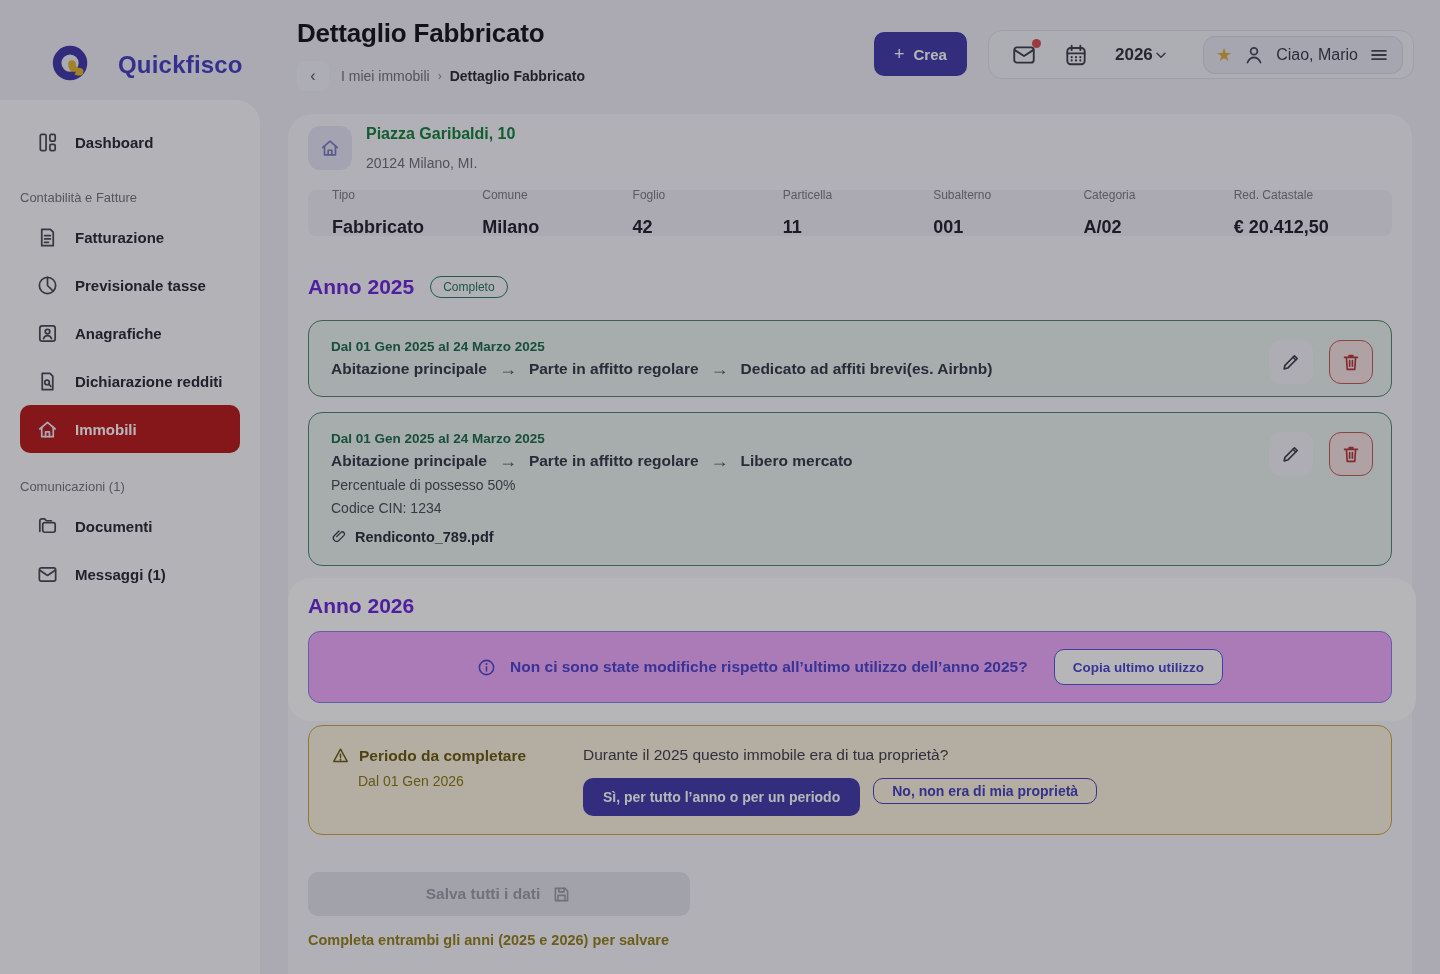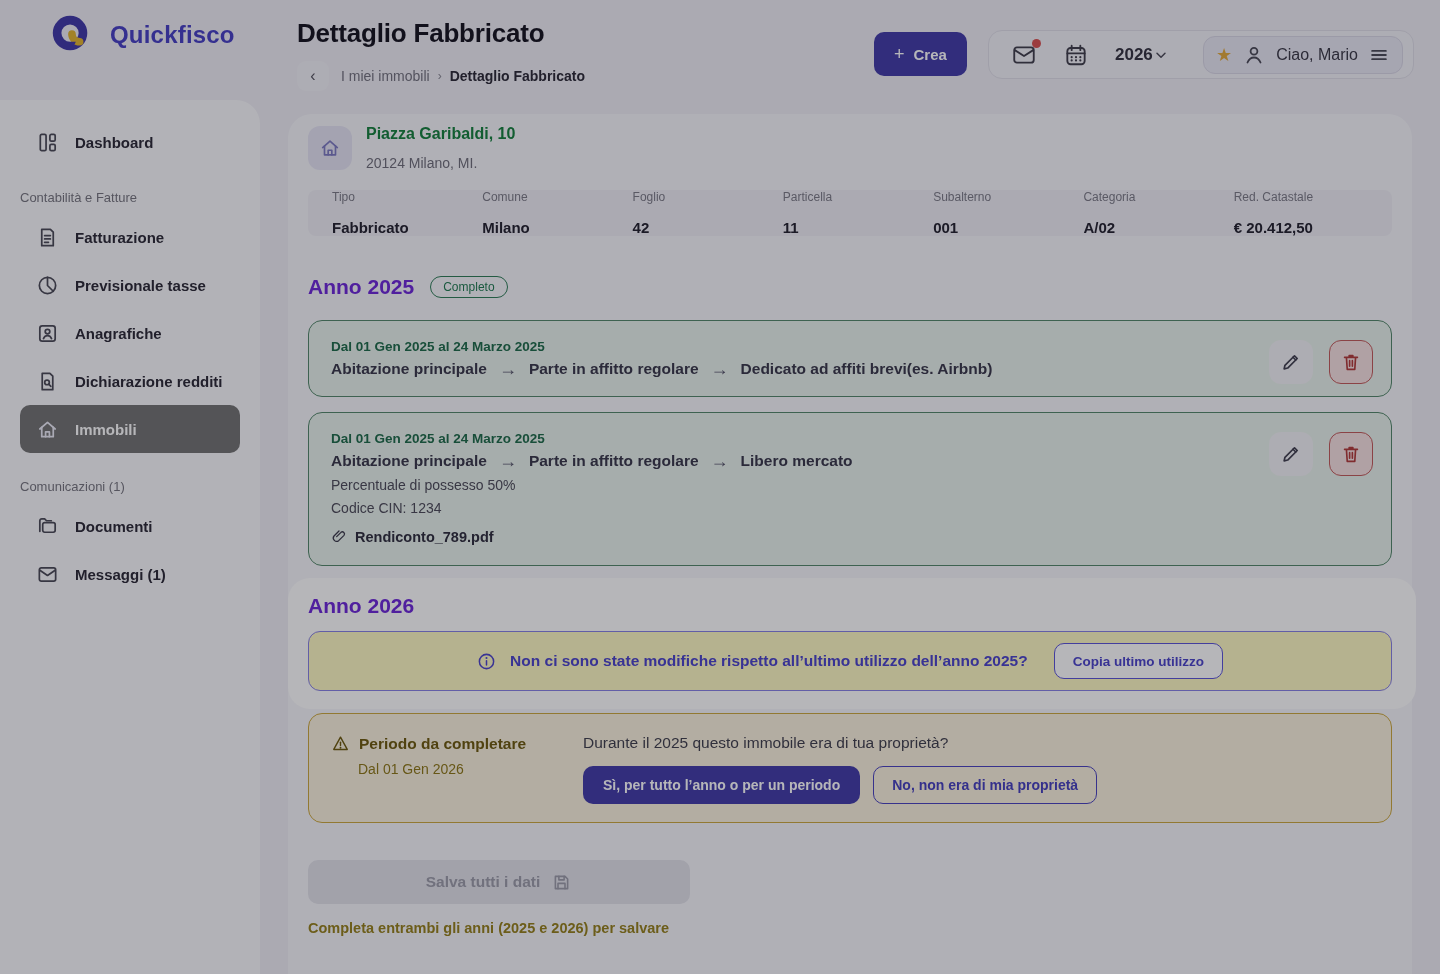--- a/index.html
+++ b/index.html
@@ -4,21 +4,21 @@
 <style>
   * { margin:0; padding:0; box-sizing:border-box; }
   html,body { width:1440px; height:974px; }
   body { font-family:"Liberation Sans", sans-serif; background:#EFEEF5; overflow:hidden; }
   .app { position:relative; width:1440px; height:974px; background:#EFEEF5; overflow:hidden; }
 
   
   .dim-overlay { position:absolute; inset:0; background:rgba(13,12,22,0.30); z-index:40; }
 
   
-  .logo { position:absolute; left:48px; top:12px; display:flex; align-items:center; gap:16px; z-index:1; }
+  .logo { position:absolute; left:48px; top:42px; display:flex; align-items:center; gap:24px; z-index:1; }
   .logo-text { font-size:24px; font-weight:700; color:#4740C4; letter-spacing:.2px; }
 
   .page-head { position:absolute; left:297px; top:18px; z-index:1; }
   .page-title { font-size:26px; font-weight:700; color:#15131F; letter-spacing:-.2px; }
   .crumb-row { display:flex; align-items:center; gap:12px; margin-top:12px; }
   .back-btn { width:32px; height:30px; border-radius:9px; background:#F3F2F8; border:none;
               color:#55545F; font-size:16px; display:flex; align-items:center; justify-content:center; cursor:pointer; }
   .crumbs { display:flex; align-items:center; gap:8px; font-size:14px; }
   .crumb-parent { color:#73727E; }
   .crumb-sep { color:#8A8994; font-size:12px; }
@@ -41,40 +41,40 @@
   .greeting { color:#3A3946; font-size:16px; }
   .burger { color:#4A4956; display:flex; }
 
   
   .sidebar { position:absolute; left:0; top:100px; bottom:0; width:260px; background:#FAFAFC;
              border-top-right-radius:24px; padding-top:20px; z-index:1; }
   .side-item { height:44px; display:flex; align-items:center; gap:16px; padding:0 16px; margin:0 20px;
                border-radius:10px; cursor:pointer; color:#4A4956; }
   .side-item + .side-item { margin-top:4px; }
   .side-item .lbl { font-size:15px; font-weight:700; color:#2B2936; }
-  .side-item.active { background:#737373; color:#EDEDF8; }
+  .side-item.active { background:#b91c1c; color:#EDEDF8; }
   .side-item.active .lbl { color:#FFFFFF; }
   .side-section { margin:26px 0 8px 20px; font-size:13px; color:#76757F; }
   .side-list .side-item { height:48px; margin-top:0; }
 
   
   .panel { position:absolute; left:288px; top:114px; right:28px; bottom:-24px;
            background:#F7F7FB; border-radius:24px; padding:12px 20px 0 20px; z-index:1; }
 
   .prop-row { display:flex; align-items:center; gap:14px; height:44px; }
   .prop-icon { width:44px; height:44px; border-radius:12px; background:#E5E4F4; color:#7D7AC2;
                display:flex; align-items:center; justify-content:center; }
   .prop-address { font-size:16px; font-weight:700; color:#15803d; }
   .prop-city { font-size:14px; color:#6F6E7A; margin-top:12px; }
 
   .info-strip { margin-top:20px; height:46px; background:#EFEEF5; border-radius:8px;
                 display:flex; align-items:center; padding:0 24px;gap:16px; }
   .info-col { flex:1; }
   .info-label { font-size:12px; color:#7B7A86; }
-  .info-value { font-size:15px; font-weight:700; color:#23212E; margin-top:15px; }
+  .info-value { font-size:18px; font-weight:700; color:#23212E; margin-top:15px; }
 
   .year-head { margin-top:36px; display:flex; align-items:center; gap:16px; height:30px; }
   .year-title { font-size:21px; font-weight:600; color:#6d28d9; }
   .badge-complete { border:1px solid #2E7D57; color:#1F7A50; font-size:12px; font-weight:500;
                     border-radius:12px; padding:3px 12px; background:transparent; }
 
   .period-card { position:relative; margin-top:18px; background:#E9F2EC; border:1px solid #53876A;
                  border-radius:14px; padding:18px 22px; }
   .period-card.second { margin-top:15px; padding-bottom:20px; }
   .period-date { font-size:13.5px; font-weight:600; color:#1D6B49; }
@@ -86,40 +86,40 @@
   .attach-name { font-size:14.5px; font-weight:700; color:#2E2D3D; }
   .card-actions { position:absolute; right:18px; top:19px; display:flex; gap:16px; }
   .act-btn { width:44px; height:44px; border-radius:12px; display:flex; align-items:center; justify-content:center; cursor:pointer; }
   .edit-btn { background:#F2F2F6; border:none; color:#3F3E4E; }
   .del-btn  { background:#F7E1E1; border:1px solid #C25B5B; color:#B23A3A; }
 
   
   .spotlight { position:relative; z-index:50; margin:12px -24px 0 -20px; background:#FFFFFF;
                border-radius:22px; padding:16px 24px 18px 20px; }
   .spotlight .year-title { font-weight:600; }
-  .copy-banner { margin-top:13px; height:60px; background:#fef9c3; border:1px solid #8781E6; border-radius:12px;
+  .copy-banner { margin-top:13px; height:72px; background:#f0abfc; border:1px solid #8781E6; border-radius:12px;
                  display:flex; align-items:center; justify-content:center; gap:14px; }
   .banner-info { color:#4B44CB; display:flex; }
   .banner-text { font-size:15.5px; font-weight:700; color:#4B44CB; }
   .copy-btn { margin-left:12px; height:36px; padding:0 18px; background:#FFFFFF; border:1.5px solid #5B54D8;
               border-radius:10px; color:#4B44CB; font-size:13.5px; font-weight:700; font-family:inherit; cursor:pointer; }
 
   
   .warn-card { margin-top:4px; background:#FBF3DF; border:1px solid #CCA83E; border-radius:14px;
                padding:20px 22px 18px 22px; display:flex; }
   .warn-left { width:252px; }
   .warn-title-row { display:flex; align-items:flex-end; gap:9px; color:#6E5A0E; }
   .warn-title { font-size:15.5px; font-weight:700; color:#6E5A0E; }
   .warn-period { font-size:14px; color:#8F7818; margin-top:8px; margin-left:27px; }
   .warn-right { flex:1; }
   .warn-question { font-size:15.5px; color:#403F4C; }
   .warn-buttons { margin-top:14px; display:flex; gap:13px; }
   .btn-primary { height:38px; padding:0 20px; background:#423CA8; color:#fff; border:none; border-radius:10px;
                  font-size:14px; font-weight:700; font-family:inherit; cursor:pointer; }
-  .btn-outline { height:38px; padding:0 18px; background:transparent; color:#4640BE; border:1.5px solid #4A43BF;
+  .btn-outline { height:26px; padding:0 18px; background:transparent; color:#4640BE; border:1.5px solid #4A43BF;
                  border-radius:10px; font-size:14px; font-weight:700; font-family:inherit; cursor:pointer; }
 
   
   .save-btn { margin-top:37px; width:382px; height:44px; background:#E2E2EA; border:none; border-radius:10px;
               color:#9C9CA9; font-size:15.5px; font-weight:700; font-family:inherit;
               display:flex; align-items:center; justify-content:center; gap:11px; cursor:not-allowed; }
   .save-hint { margin-top:16px; font-size:14.5px; font-weight:600; color:#96801C; }
 
   svg { display:block; }
 </style>

